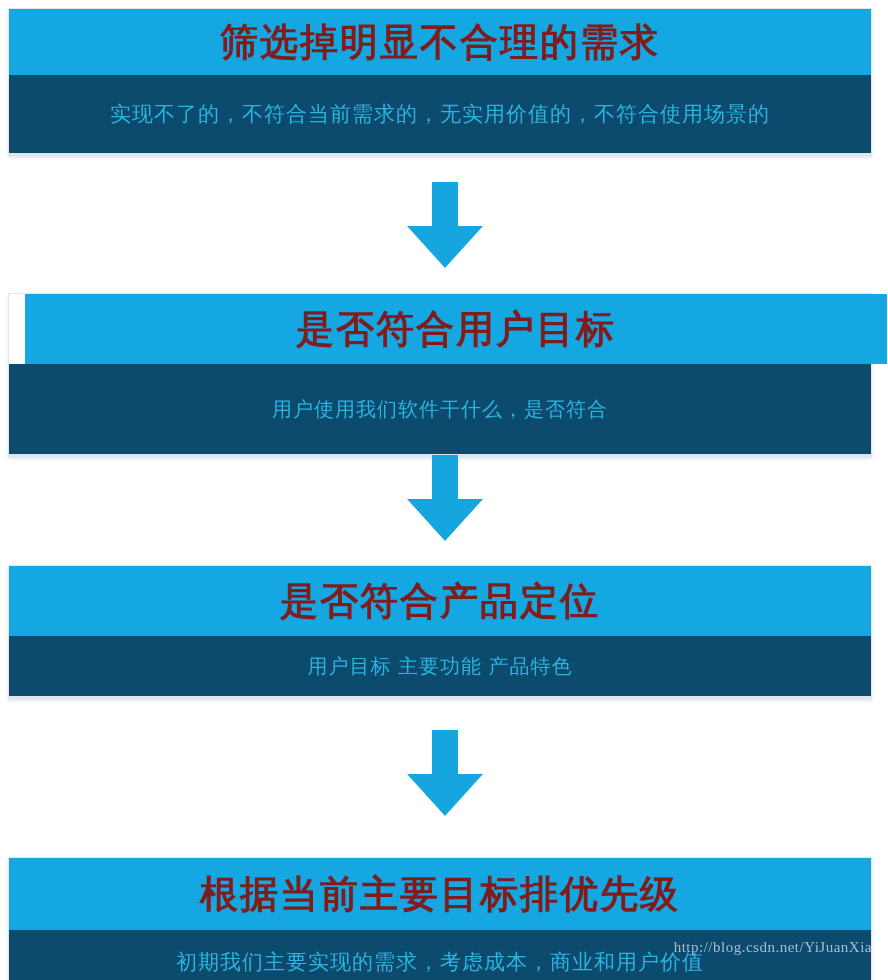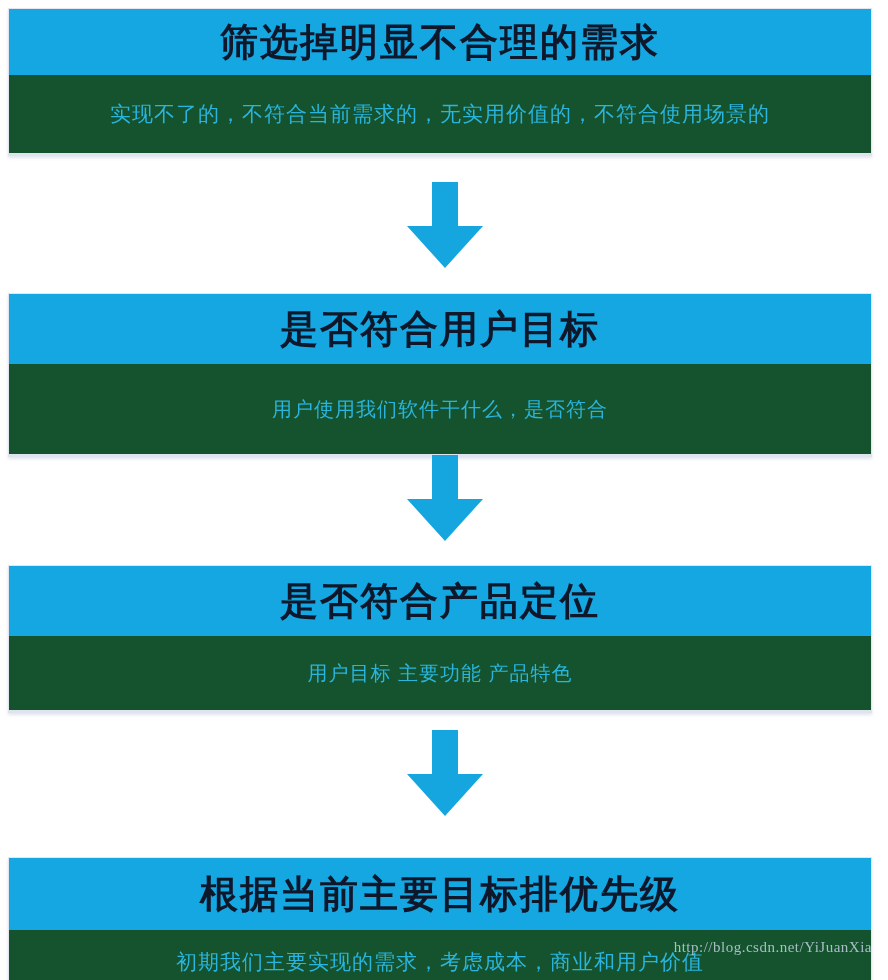--- a/index.html
+++ b/index.html
@@ -30,56 +30,56 @@
     background: #ffffff;
     border: 1px solid #e3e6ef;
     border-bottom: 3px solid #dfe3ee;
     box-shadow: 0 2px 3px rgba(120,135,170,0.22);
   }
 
   .card-header {
     box-sizing: border-box;
     width: 100%;
     background: #14a7e2;
-    color: #0f172a;
+    color: #7f1d1d;
     text-align: center;
     font-weight: bold;
     letter-spacing: 2px;
     white-space: nowrap;
     overflow: hidden;
     display: flex;
     align-items: center;
     justify-content: center;
   }
 
   .card-body {
     box-sizing: border-box;
     width: 100%;
-    background: #14532d;
+    background: #0c4a6e;
     color: #2ab4de;
     text-align: center;
     white-space: nowrap;
     overflow: hidden;
     display: flex;
     align-items: center;
     justify-content: center;
   }
 
   
   #card-1 { top: 8px; }
   #card-1 .card-header { height: 66px; font-size: 38px; }
   #card-1 .card-body   { height: 78px; font-size: 21px; letter-spacing: 1px; }
 
   #card-2 { top: 293px; }
-  #card-2 .card-header { height: 70px; font-size: 38px; }
+  #card-2 .card-header { height: 70px; font-size: 38px; margin-left: 16px; }
   #card-2 .card-body   { height: 90px; font-size: 20px; letter-spacing: 1px; }
 
   #card-3 { top: 565px; }
   #card-3 .card-header { height: 70px; font-size: 38px; }
-  #card-3 .card-body   { height: 74px; font-size: 20px; letter-spacing: 1px; }
+  #card-3 .card-body   { height: 60px; font-size: 20px; letter-spacing: 1px; }
 
   #card-4 { top: 857px; }
   #card-4 .card-header { height: 72px; font-size: 38px; }
   #card-4 .card-body   { height: 64px; font-size: 21px; letter-spacing: 1px; }
 
   
   .arrow {
     position: absolute;
     left: 405px;
     width: 80px;

